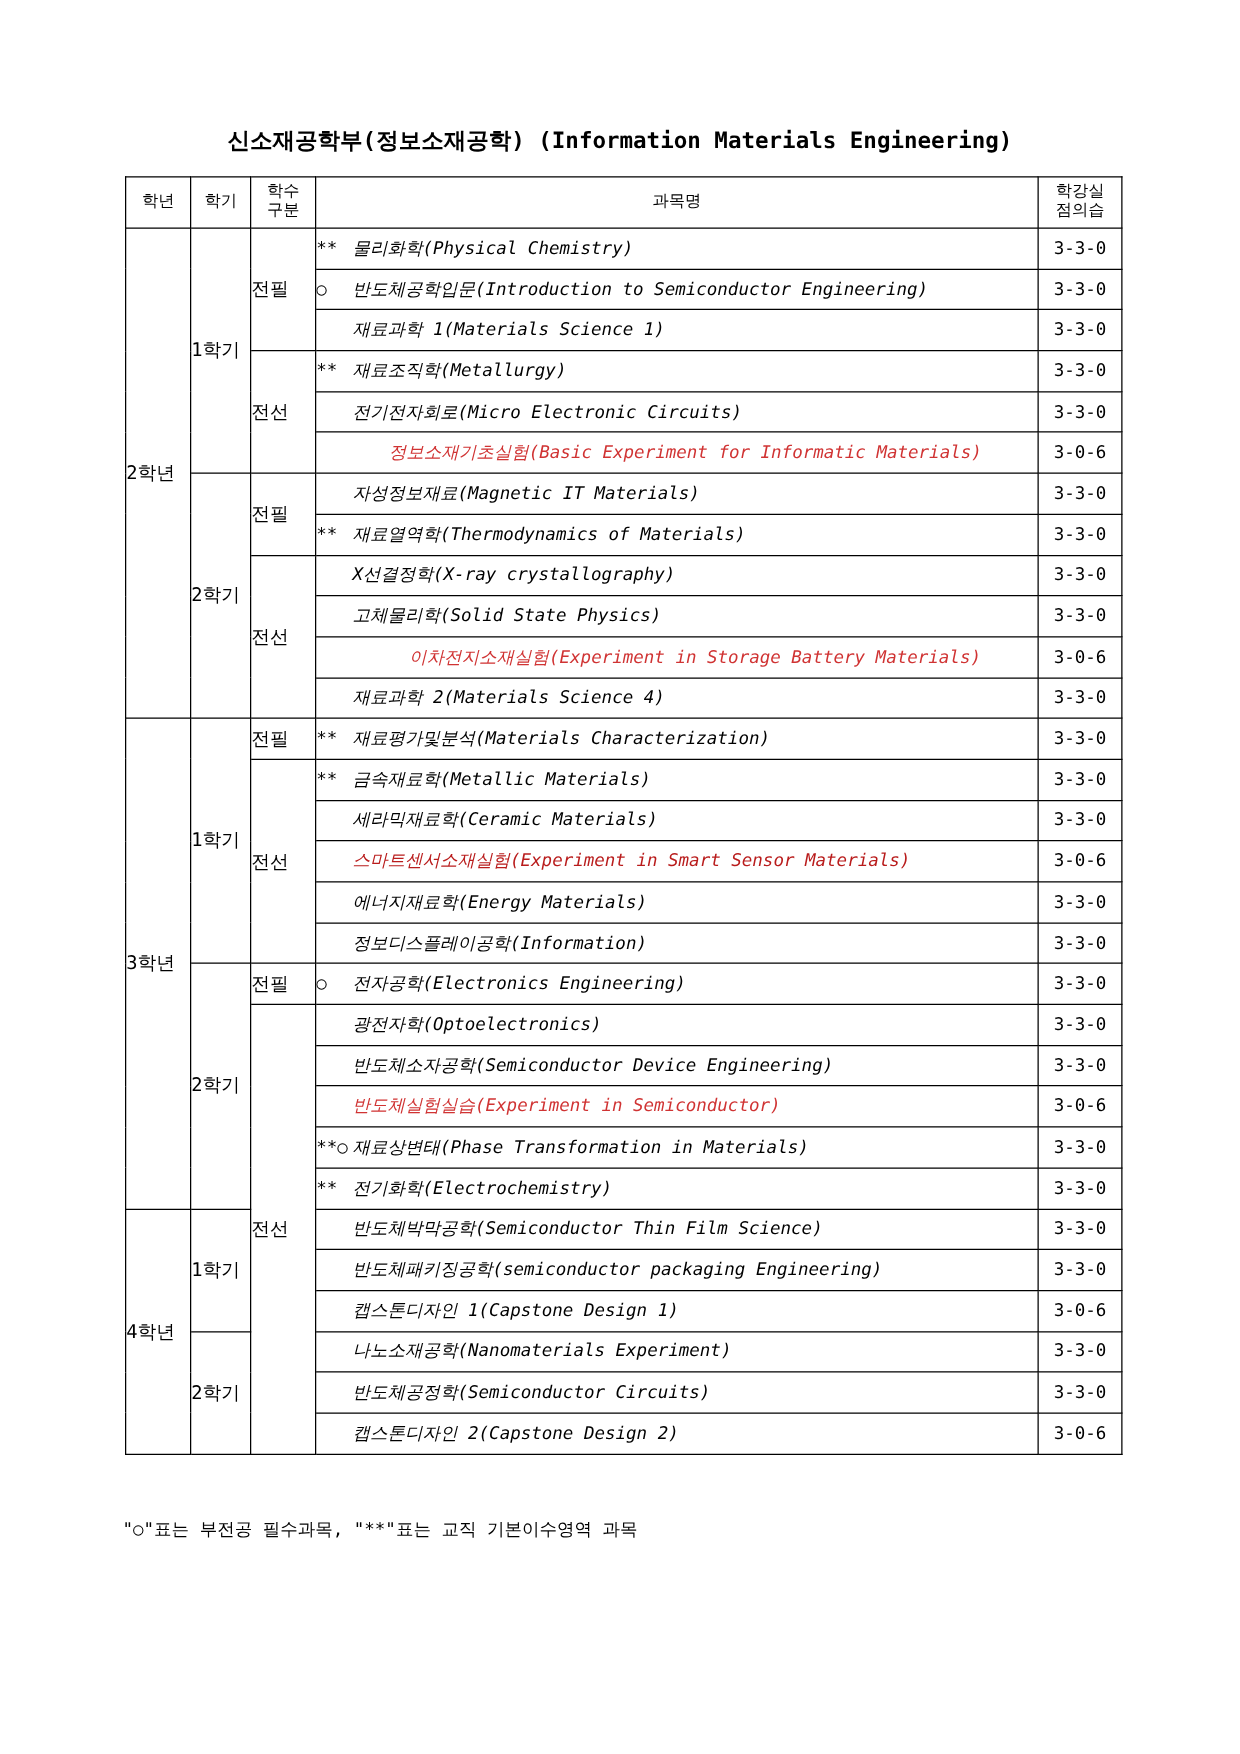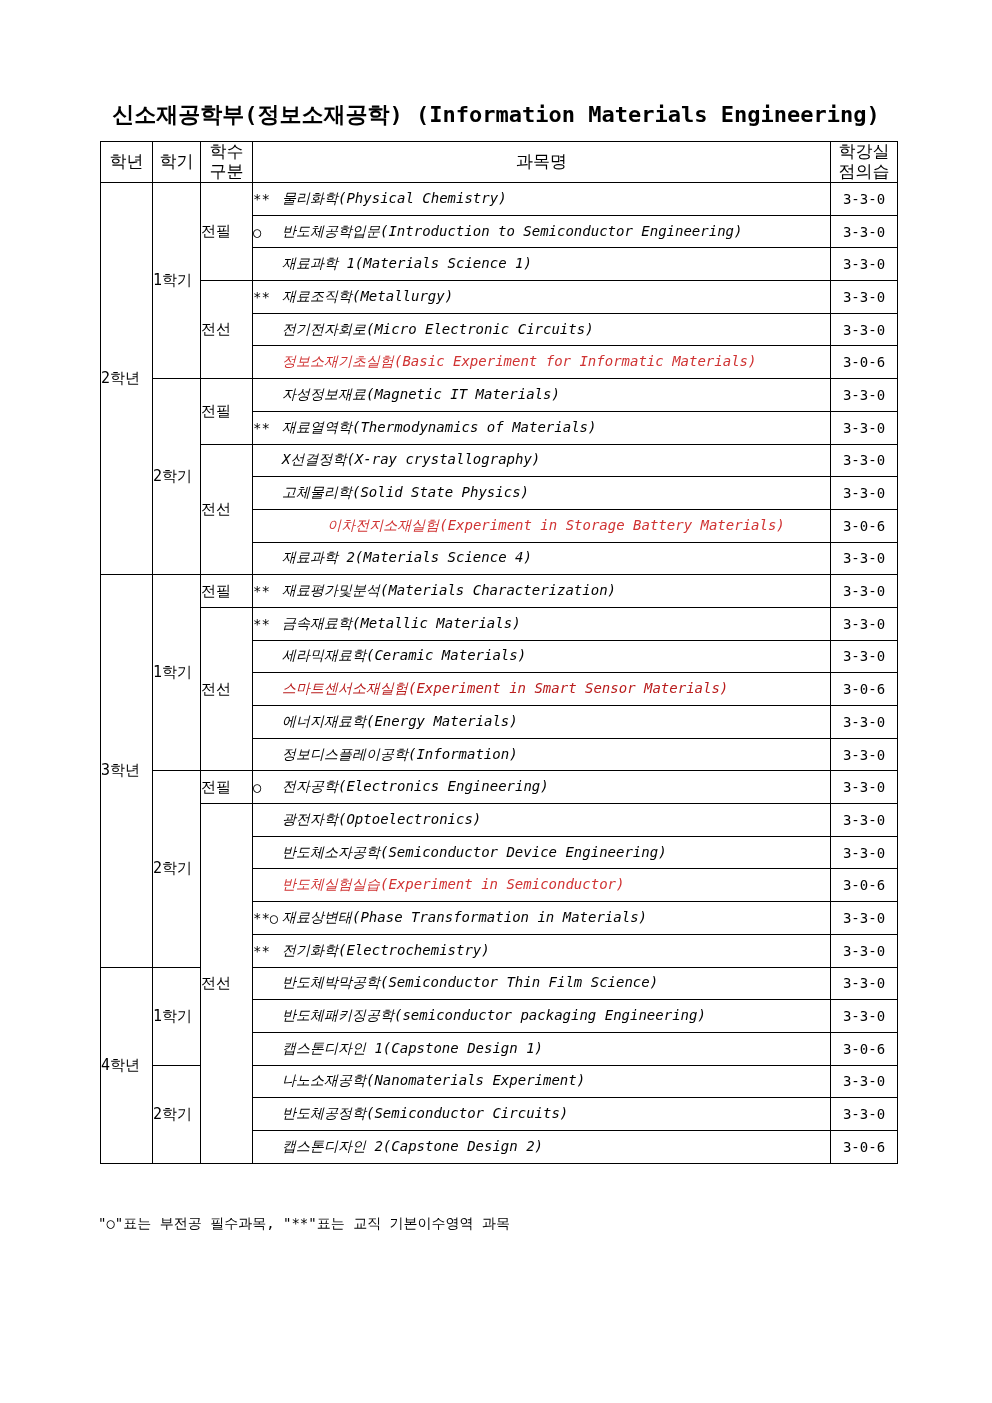--- a/index.html
+++ b/index.html
@@ -18,21 +18,21 @@
     background: #ffffff;
     overflow: hidden;
   }
   .title {
     position: absolute;
     top: 100px;
     left: 0;
     width: 100%;
     margin: 0;
     text-align: center;
-    font-size: 22px;
+    font-size: 18px;
     font-weight: bold;
     letter-spacing: 0px;
     white-space: nowrap;
   }
   table.curriculum {
     position: absolute;
     top: 141px;
     left: 100px;
     width: 797px;
     border-collapse: collapse;
@@ -42,21 +42,21 @@
   table.curriculum td {
     border: 1.5px solid #000000;
     padding: 0;
     font-weight: normal;
     overflow: hidden;
   }
   thead th {
     height: 40px;
     text-align: center;
     vertical-align: middle;
-    font-size: 17px;
+    font-size: 13px;
     line-height: 1.15;
   }
   tbody td {
     height: 31.7px;
     vertical-align: middle;
     font-size: 14px;
   }
   td.c-year, td.c-sem, td.c-cat {
     text-align: left;
     font-size: 15px;
@@ -130,21 +130,21 @@
         <tr>
           <td class="c-cat" rowspan="3">전선</td>
           <td class="c-course"><span class="marker">**</span><span class="cname">재료조직학(Metallurgy)</span></td>
           <td class="c-credit">3-3-0</td>
         </tr>
         <tr>
           <td class="c-course"><span class="marker"></span><span class="cname">전기전자회로(Micro Electronic Circuits)</span></td>
           <td class="c-credit">3-3-0</td>
         </tr>
         <tr>
-          <td class="c-course" style="color: rgb(208, 51, 51);"><span class="marker"></span><span class="cname">정보소재기초실험(Basic Experiment for Informatic Materials)</span></td>
+          <td class="c-course" style="color: rgb(208, 51, 51); padding-left: 29px;"><span class="marker"></span><span class="cname">정보소재기초실험(Basic Experiment for Informatic Materials)</span></td>
           <td class="c-credit">3-0-6</td>
         </tr>
         <tr>
           <td class="c-sem" rowspan="6">2학기</td>
           <td class="c-cat" rowspan="2">전필</td>
           <td class="c-course"><span class="marker"></span><span class="cname">자성정보재료(Magnetic IT Materials)</span></td>
           <td class="c-credit">3-3-0</td>
         </tr>
         <tr>
           <td class="c-course"><span class="marker">**</span><span class="cname">재료열역학(Thermodynamics of Materials)</span></td>

